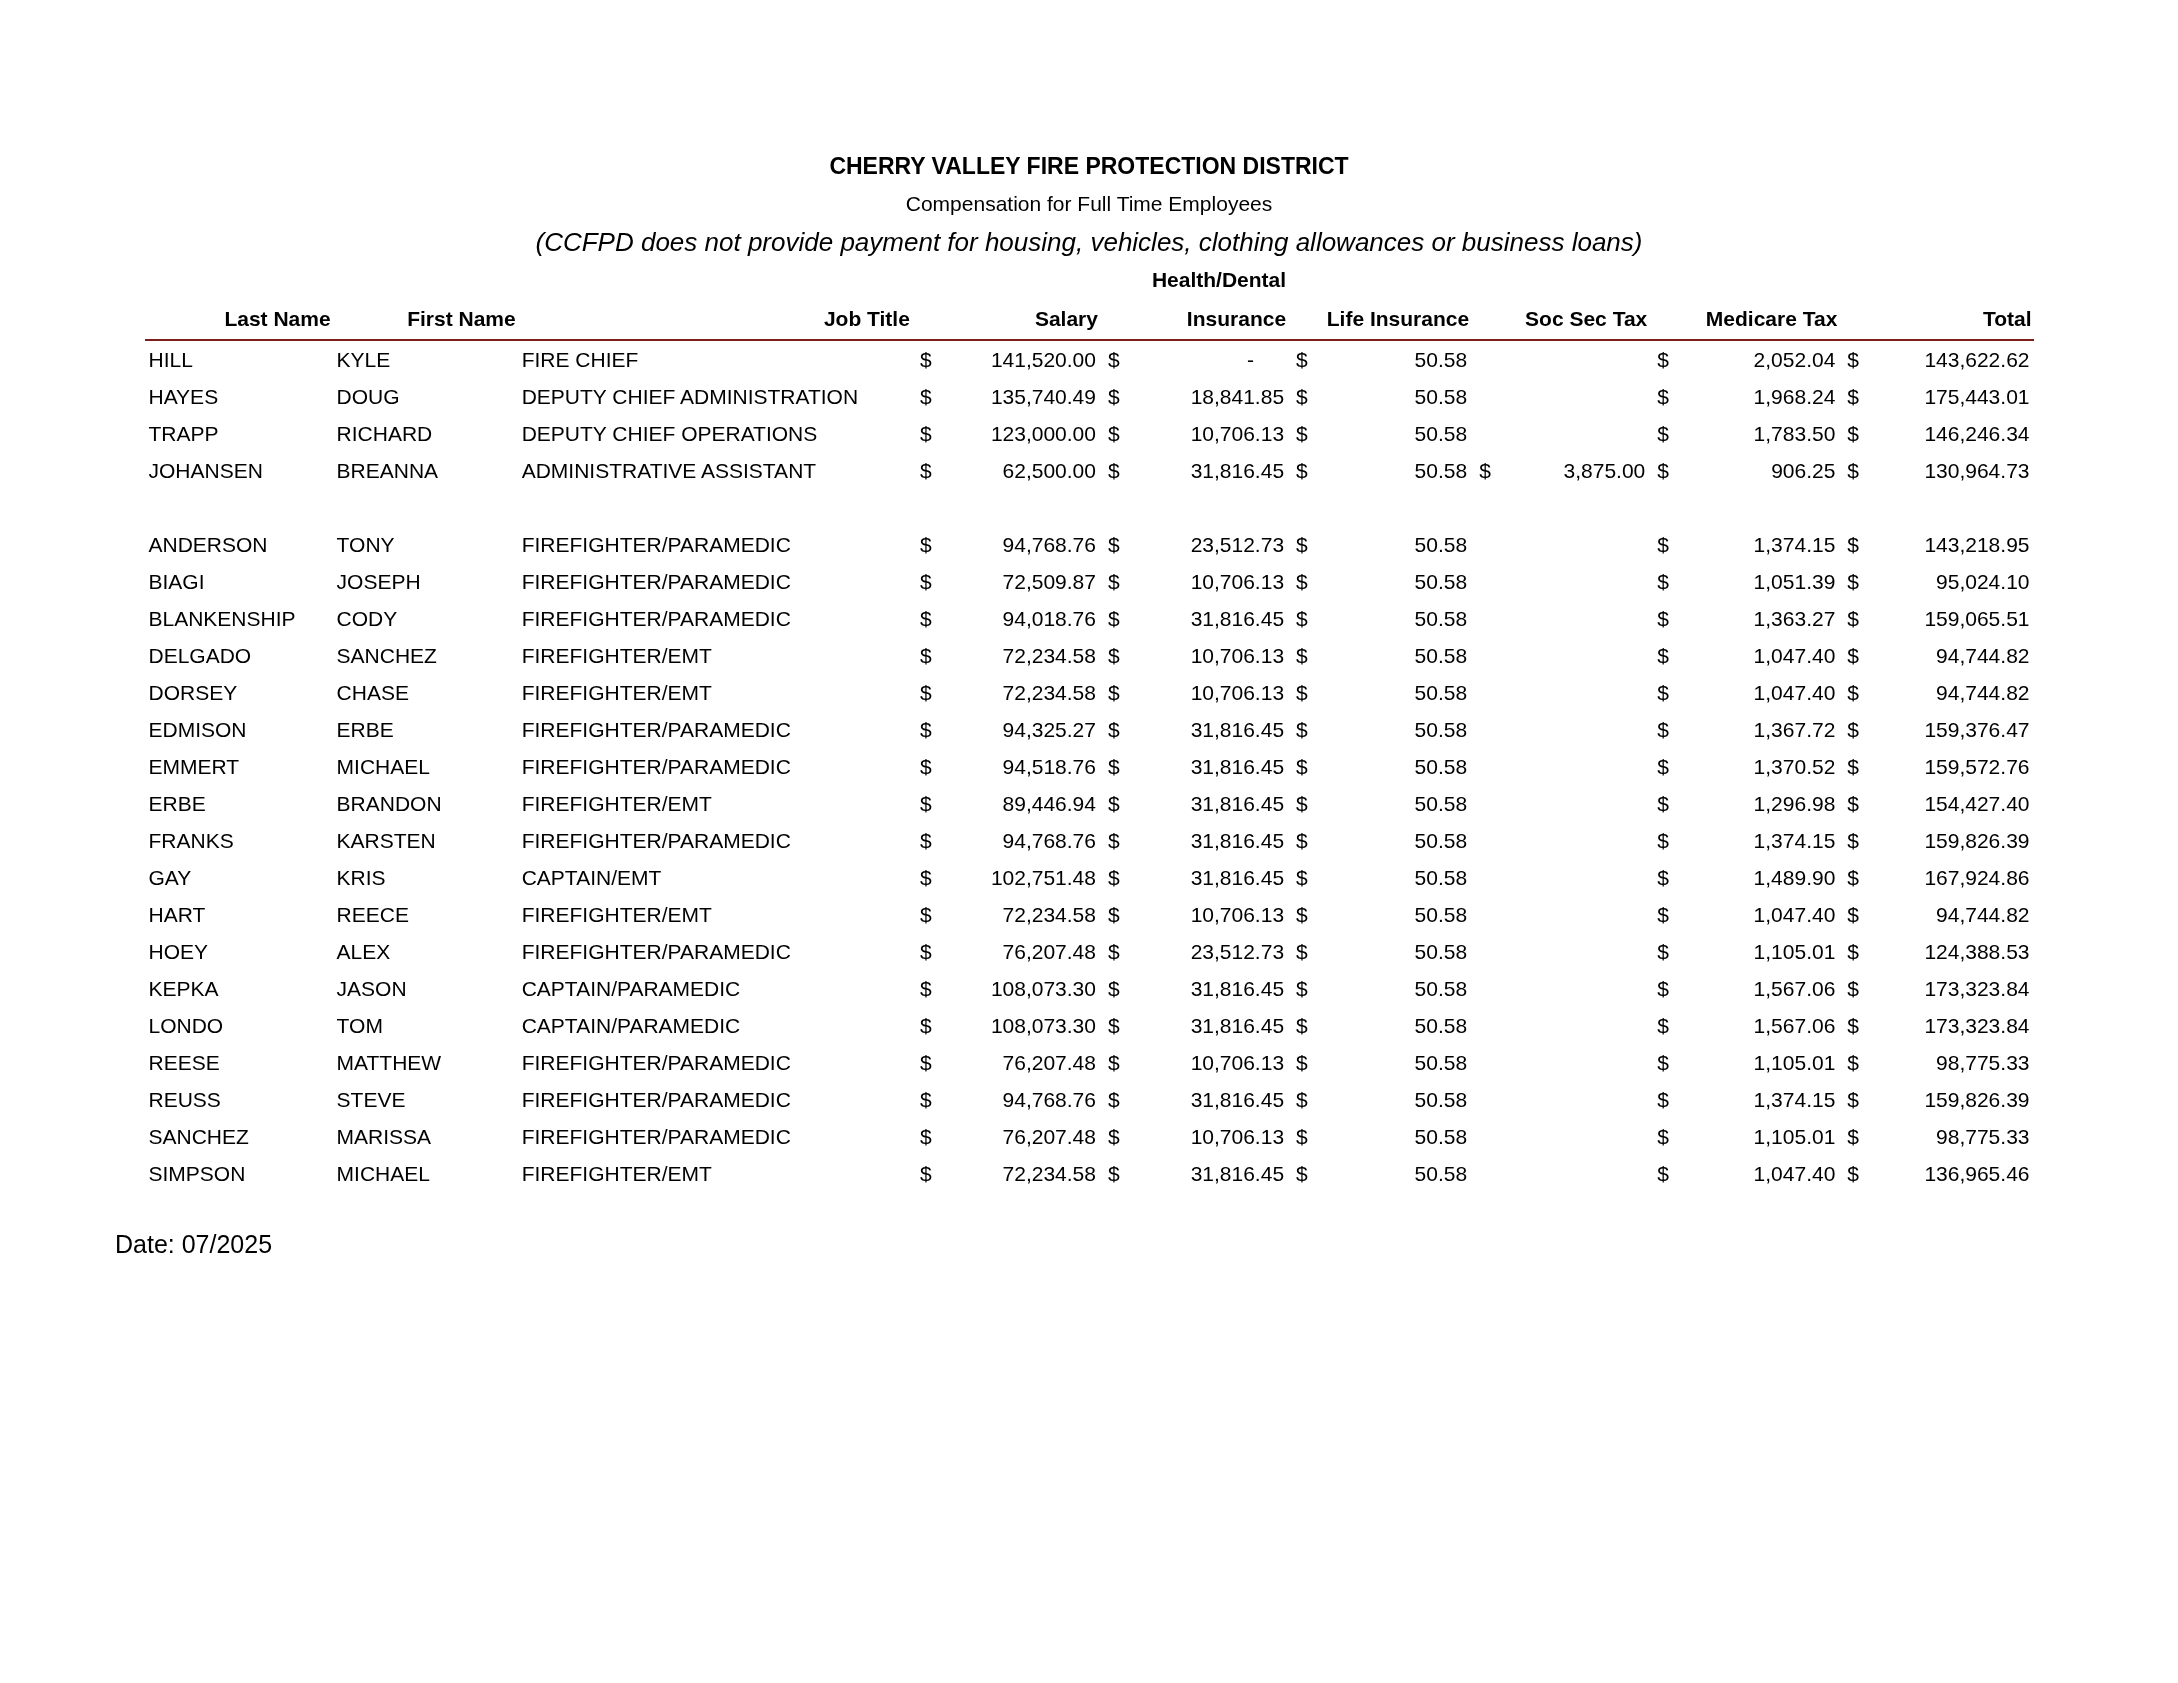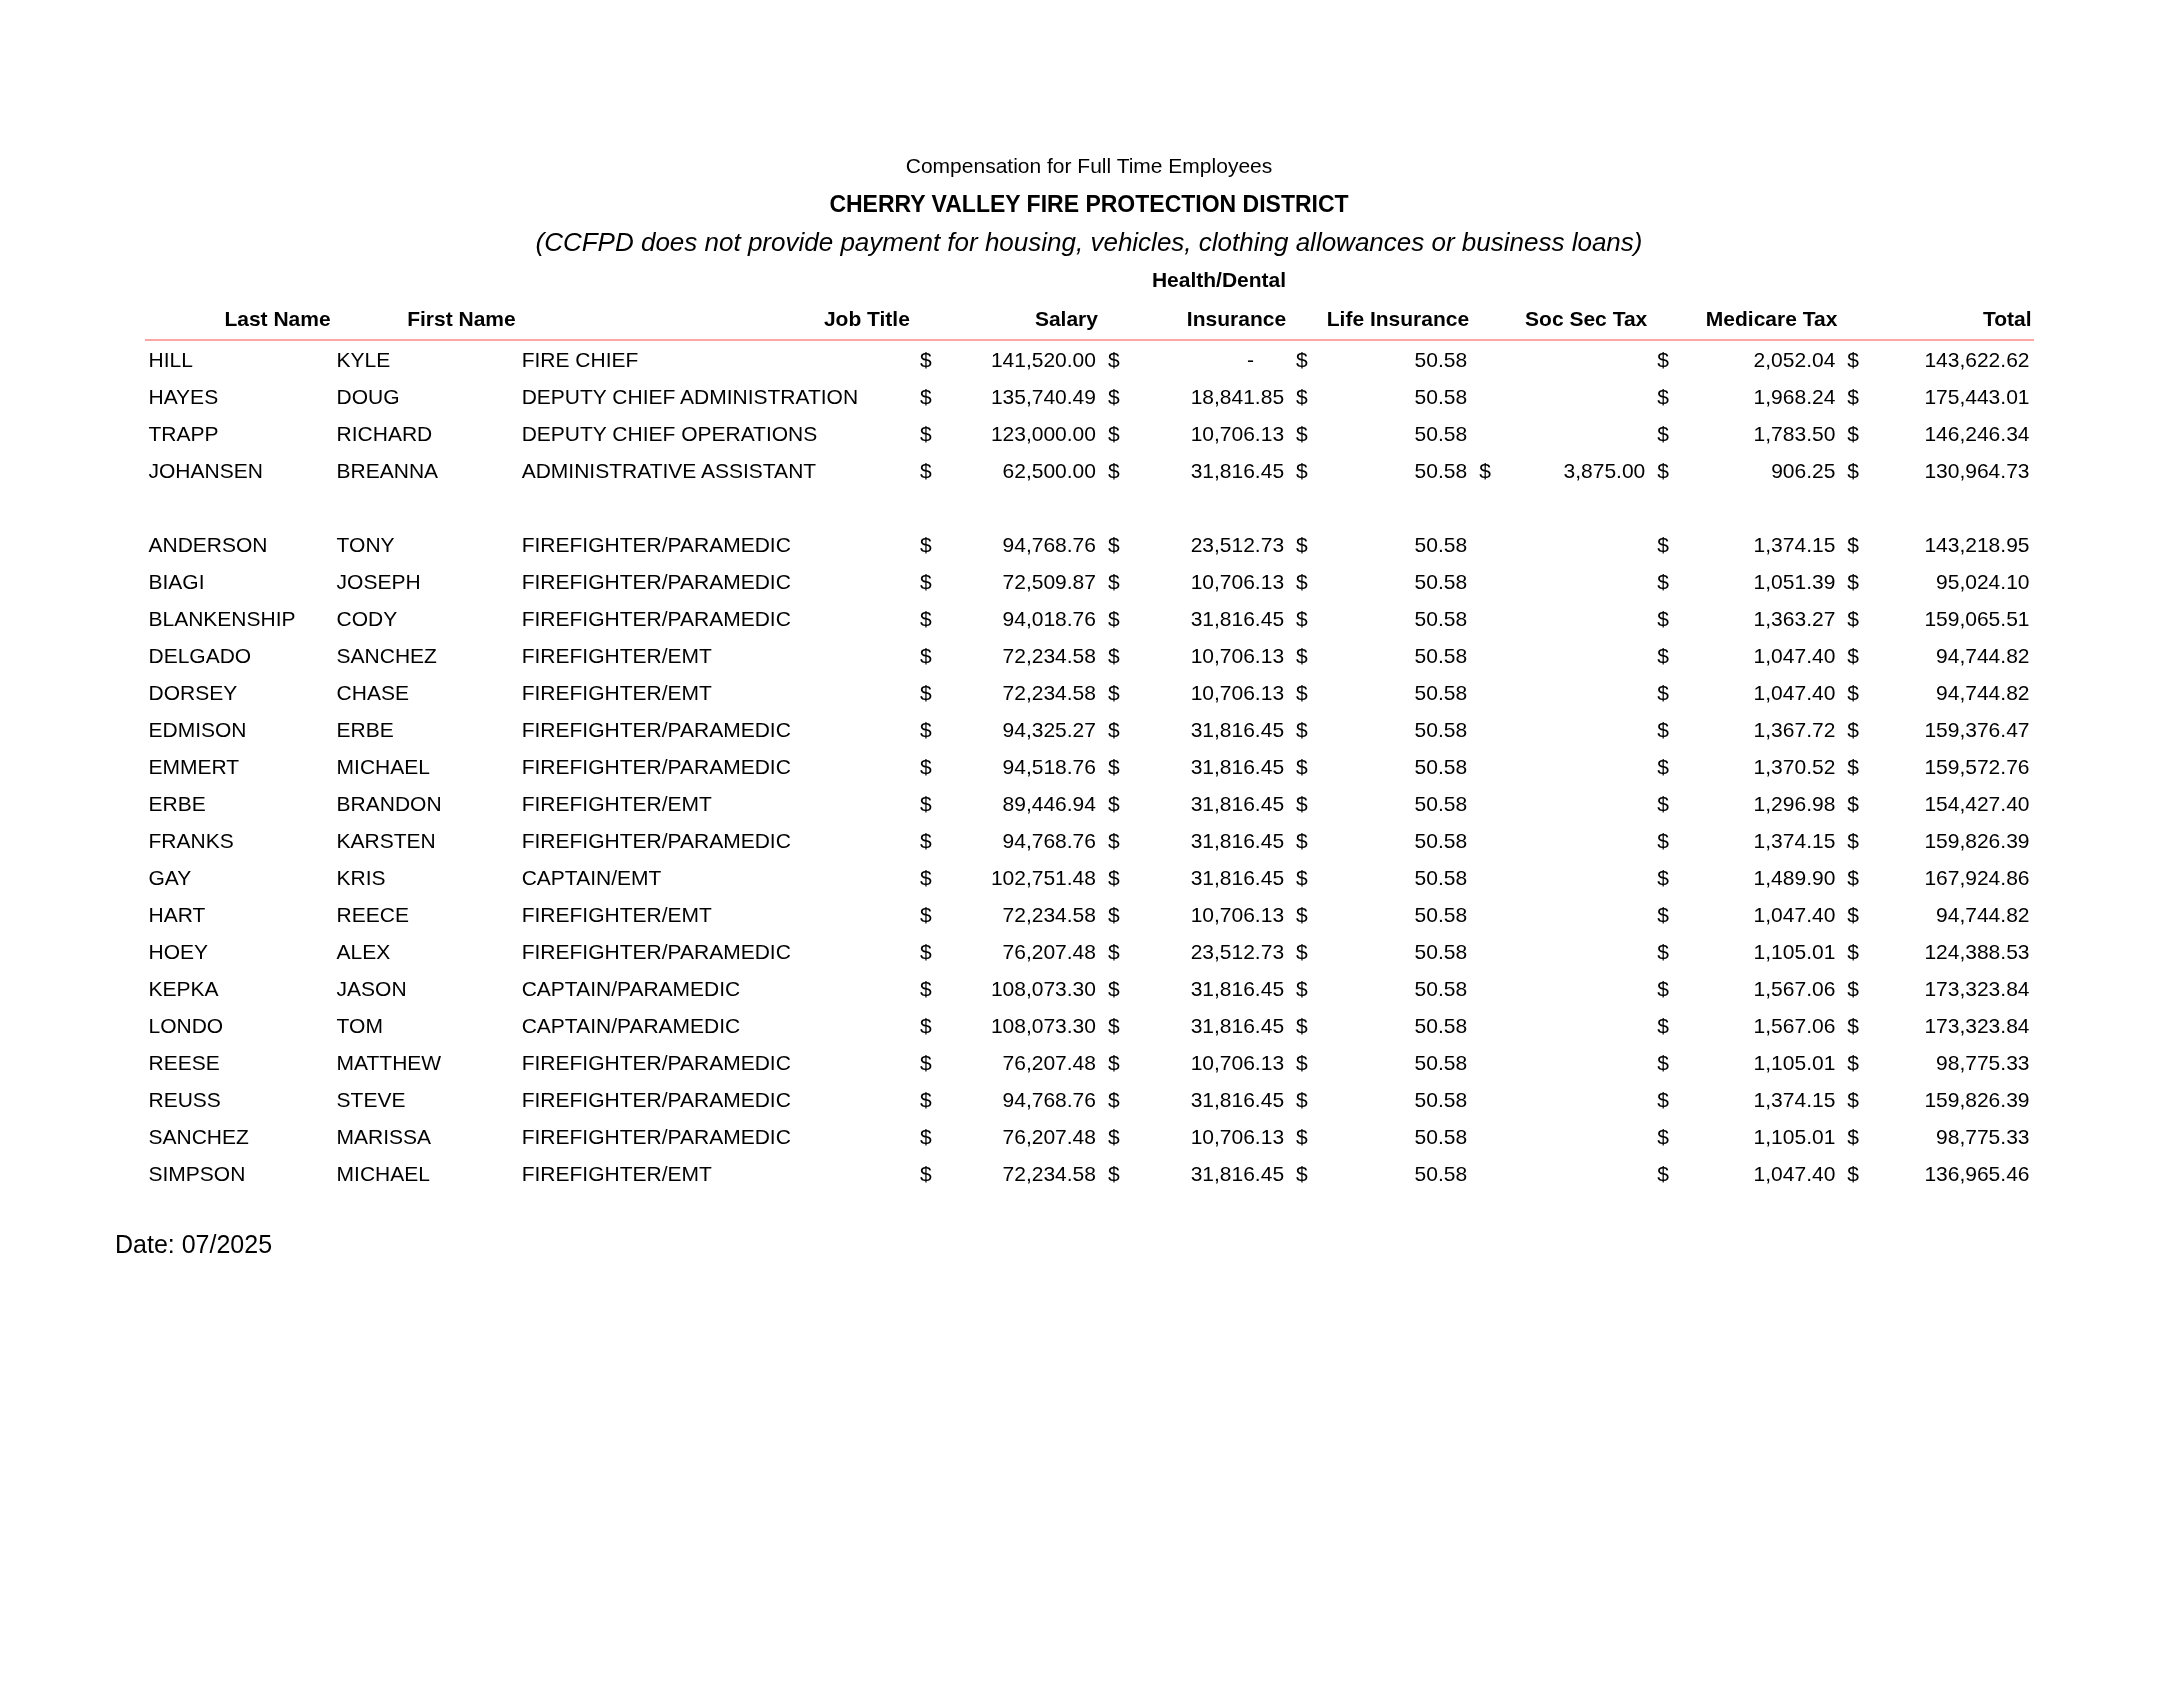--- a/index.html
+++ b/index.html
@@ -49,21 +49,21 @@
     padding: 0 2px;
     white-space: nowrap;
     overflow: hidden;
   }
   tr.super th {
     height: 38px;
     border: none;
   }
   tr.cols th {
     height: 40px;
-    border-bottom: 2px solid #fca5a5;
+    border-bottom: 2px solid #7f1d1d;
   }
   table.comp td {
     font-size: 21px;
     height: 37px;
     padding: 0 4px;
     vertical-align: middle;
     white-space: nowrap;
     overflow: hidden;
   }
   td.text {
@@ -89,22 +89,22 @@
     margin-left: 115px;
     font-size: 25px;
   }
 </style>
 </head>
 <body>
 
 <div class="page">
 
   <div class="doc-header">
+    <div class="line doc-title">CHERRY VALLEY FIRE PROTECTION DISTRICT</div>
     <div class="line doc-sub">Compensation for Full Time Employees</div>
-    <div class="line doc-title">CHERRY VALLEY FIRE PROTECTION DISTRICT</div>
     <div class="line doc-note">(CCFPD does not provide payment for housing, vehicles, clothing allowances or business loans)</div>
   </div>
 
   <table class="comp">
     <colgroup>
       <col style="width:188px">
         <col style="width:185px">
         <col style="width:394px">
       <col style="width:188px">
         <col style="width:188px">

